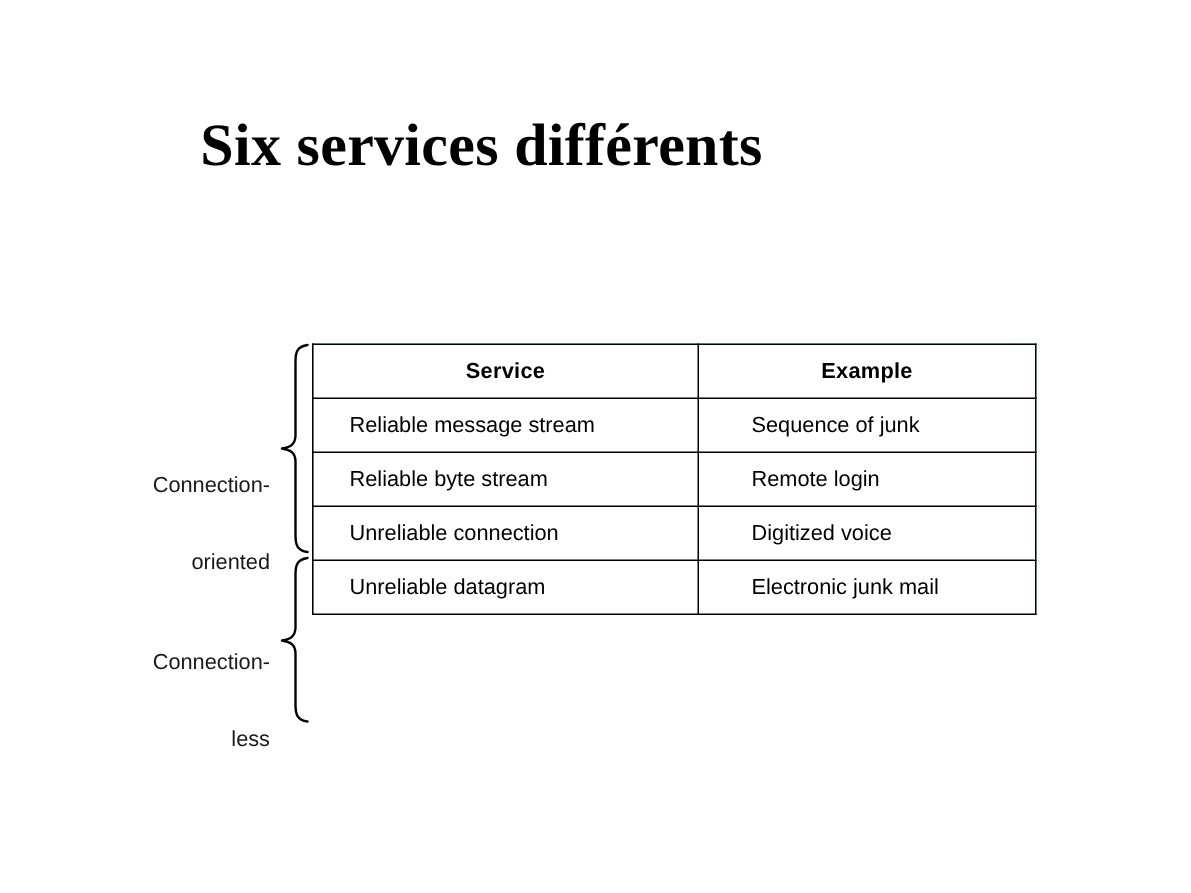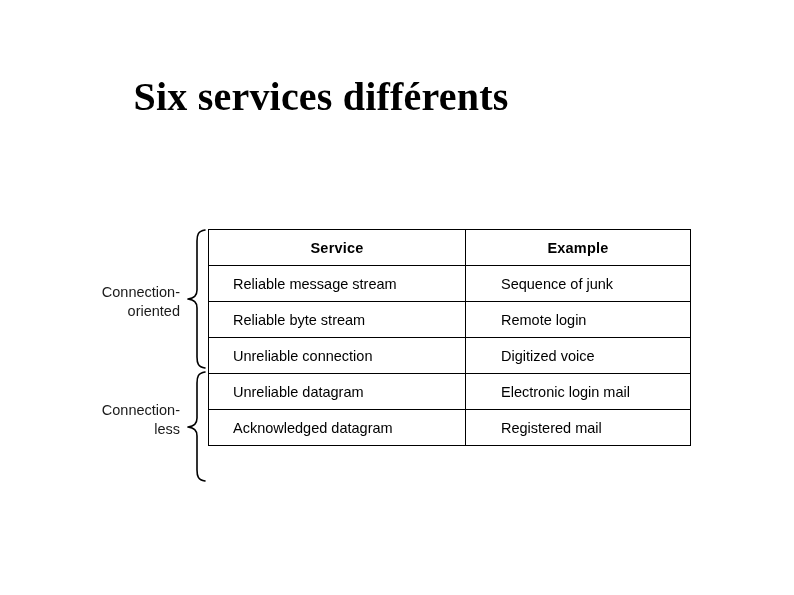--- a/index.html
+++ b/index.html
@@ -42,21 +42,21 @@
   
   .group-label {
     position: absolute;
     text-align: right;
     font-family: "Liberation Sans", sans-serif;
     font-size: 14.5px;
     line-height: 19px;
     color: #1a1a1a;
     white-space: nowrap;
   }
-  .group-label .lbl-line { display: block; }
+  .group-label .lbl-line { display: block; margin-top: 32px; }
 
   #group-label-connection-oriented {
     left: 40px;
     width: 140px;
     top: 283px;
   }
   #group-label-connectionless {
     left: 40px;
     width: 140px;
     top: 401px;
@@ -170,22 +170,18 @@
       <tr>
         <td class="cell-service">Reliable byte stream</td>
         <td class="cell-example">Remote login</td>
       </tr>
       <tr class="row-light-top">
         <td class="cell-service">Unreliable connection</td>
         <td class="cell-example">Digitized voice</td>
       </tr>
       <tr>
         <td class="cell-service">Unreliable datagram</td>
-        <td class="cell-example">Electronic login mail</td>
-      </tr>
-      <tr>
-        <td class="cell-service">Acknowledged datagram</td>
-        <td class="cell-example">Registered mail</td>
+        <td class="cell-example">Electronic junk mail</td>
       </tr>
     </tbody>
   </table>
 
 </div>
 
 </body></html>

